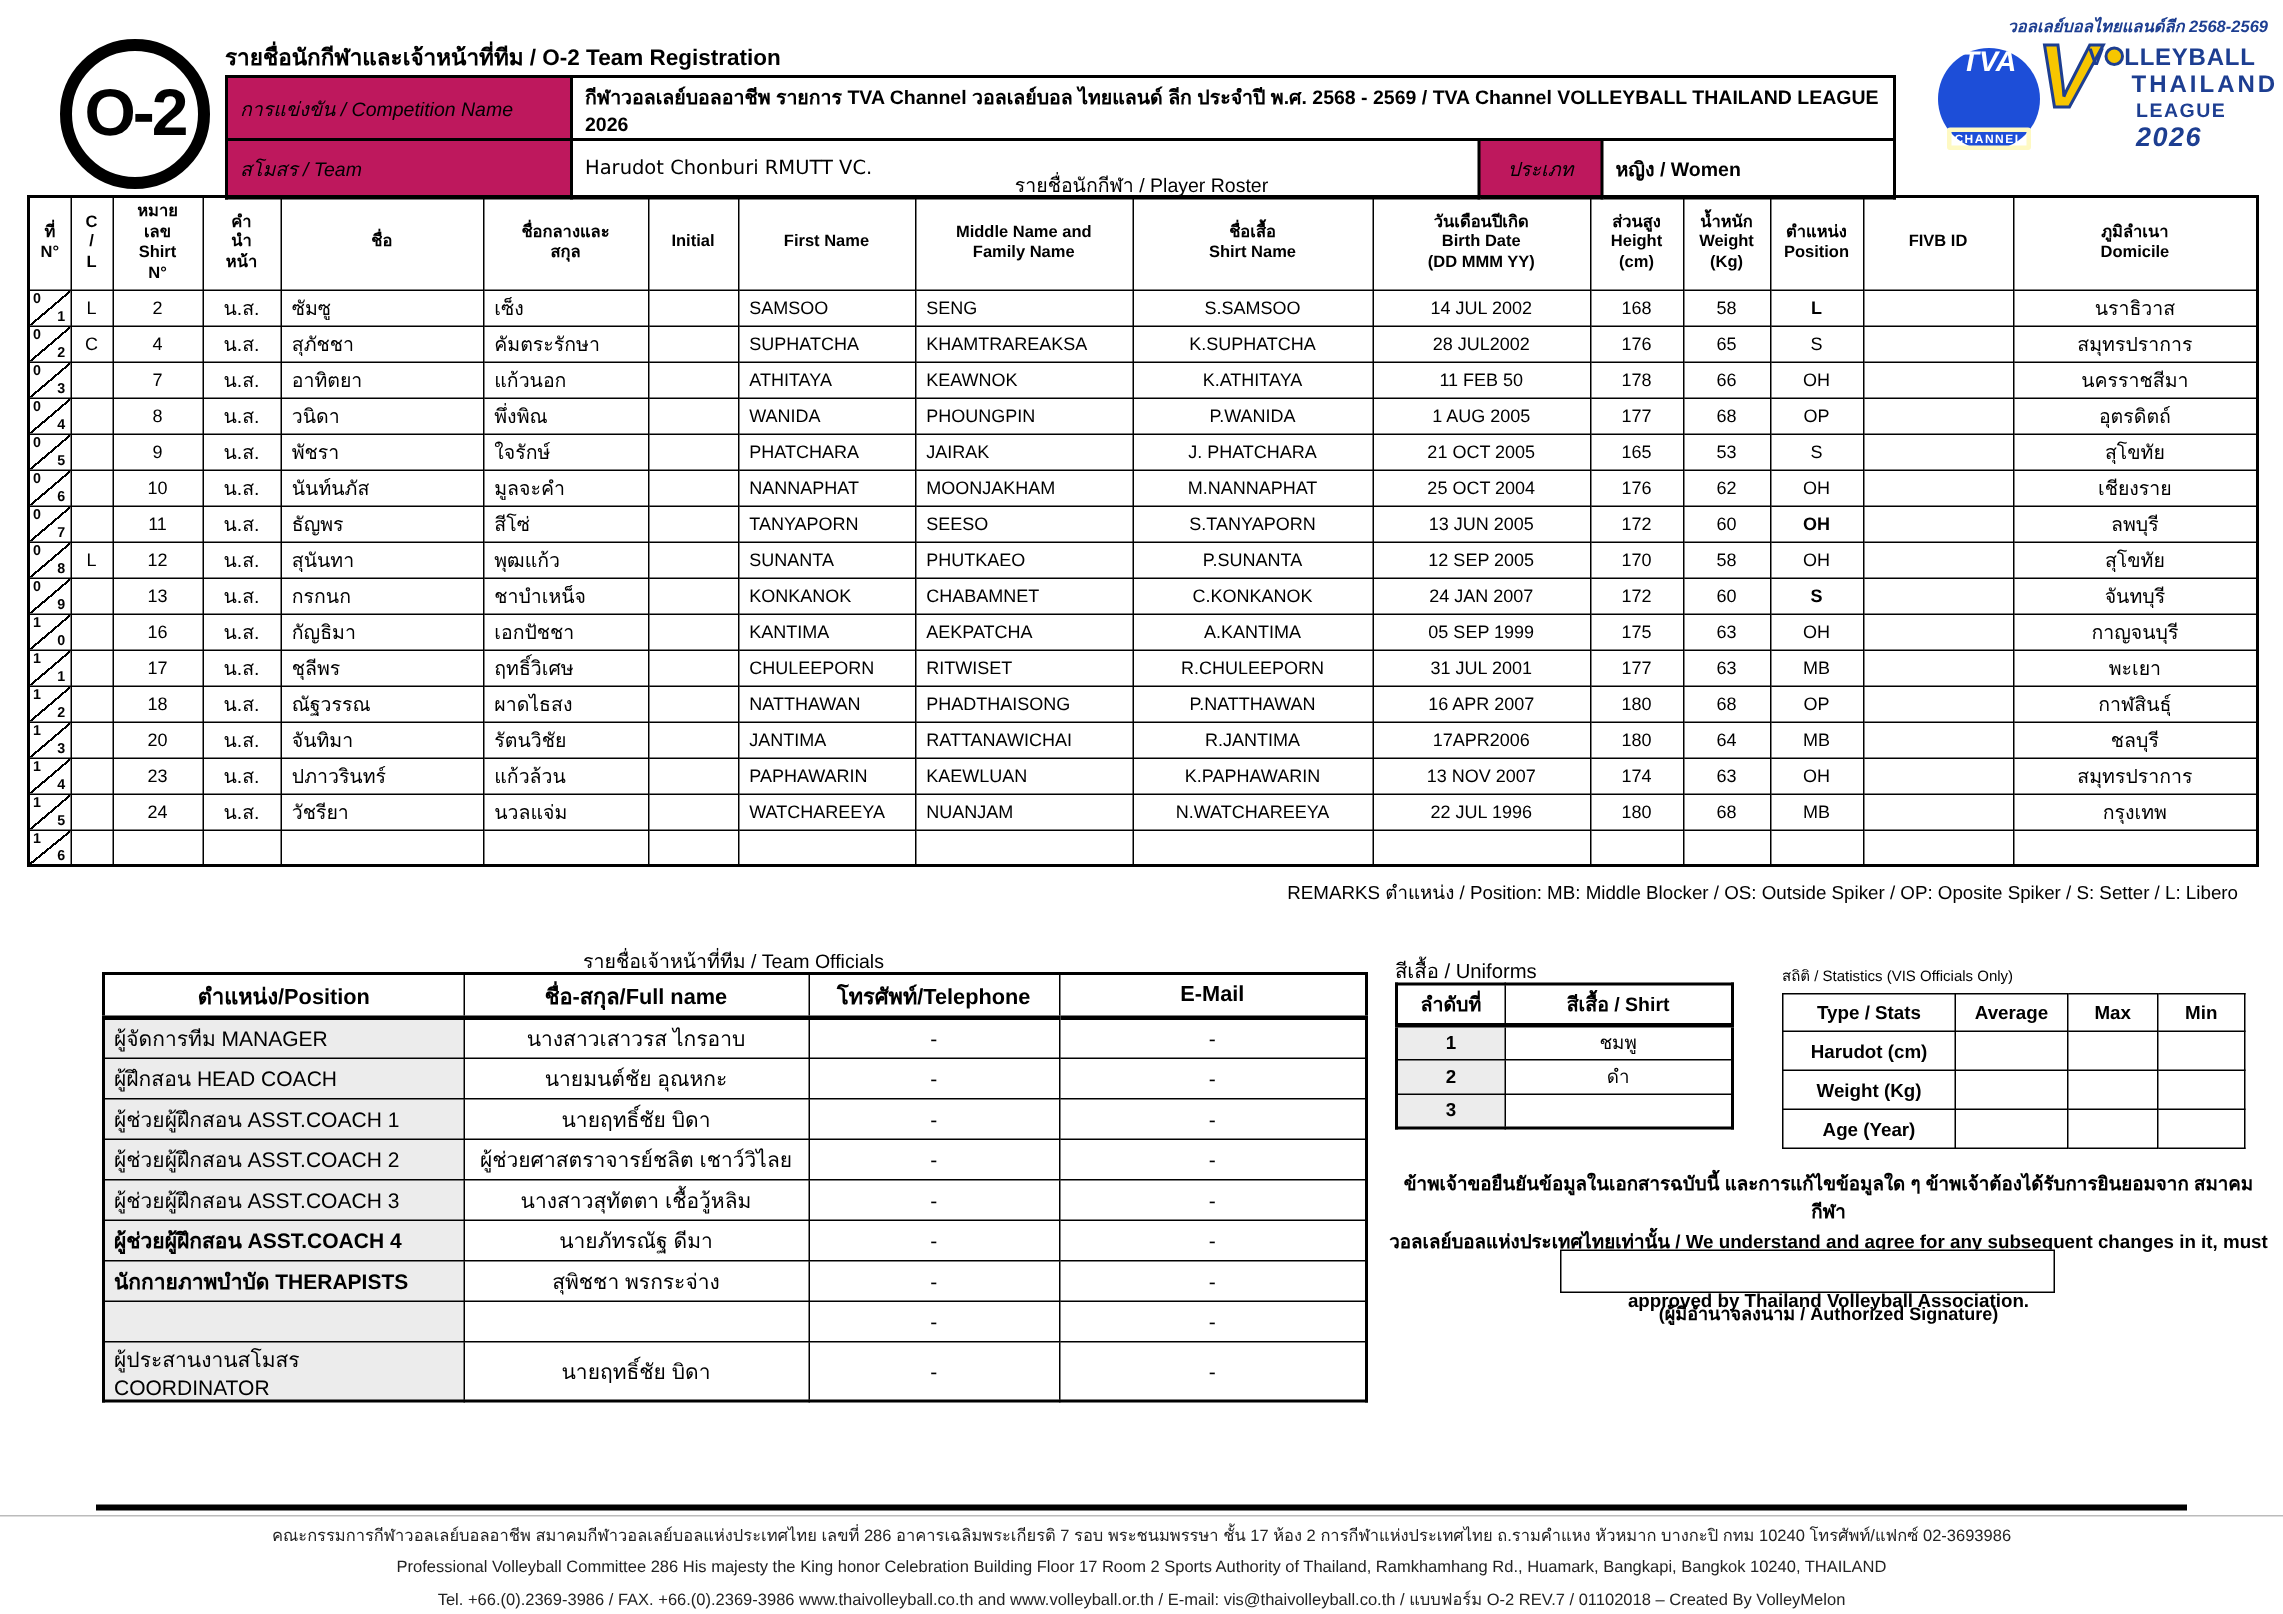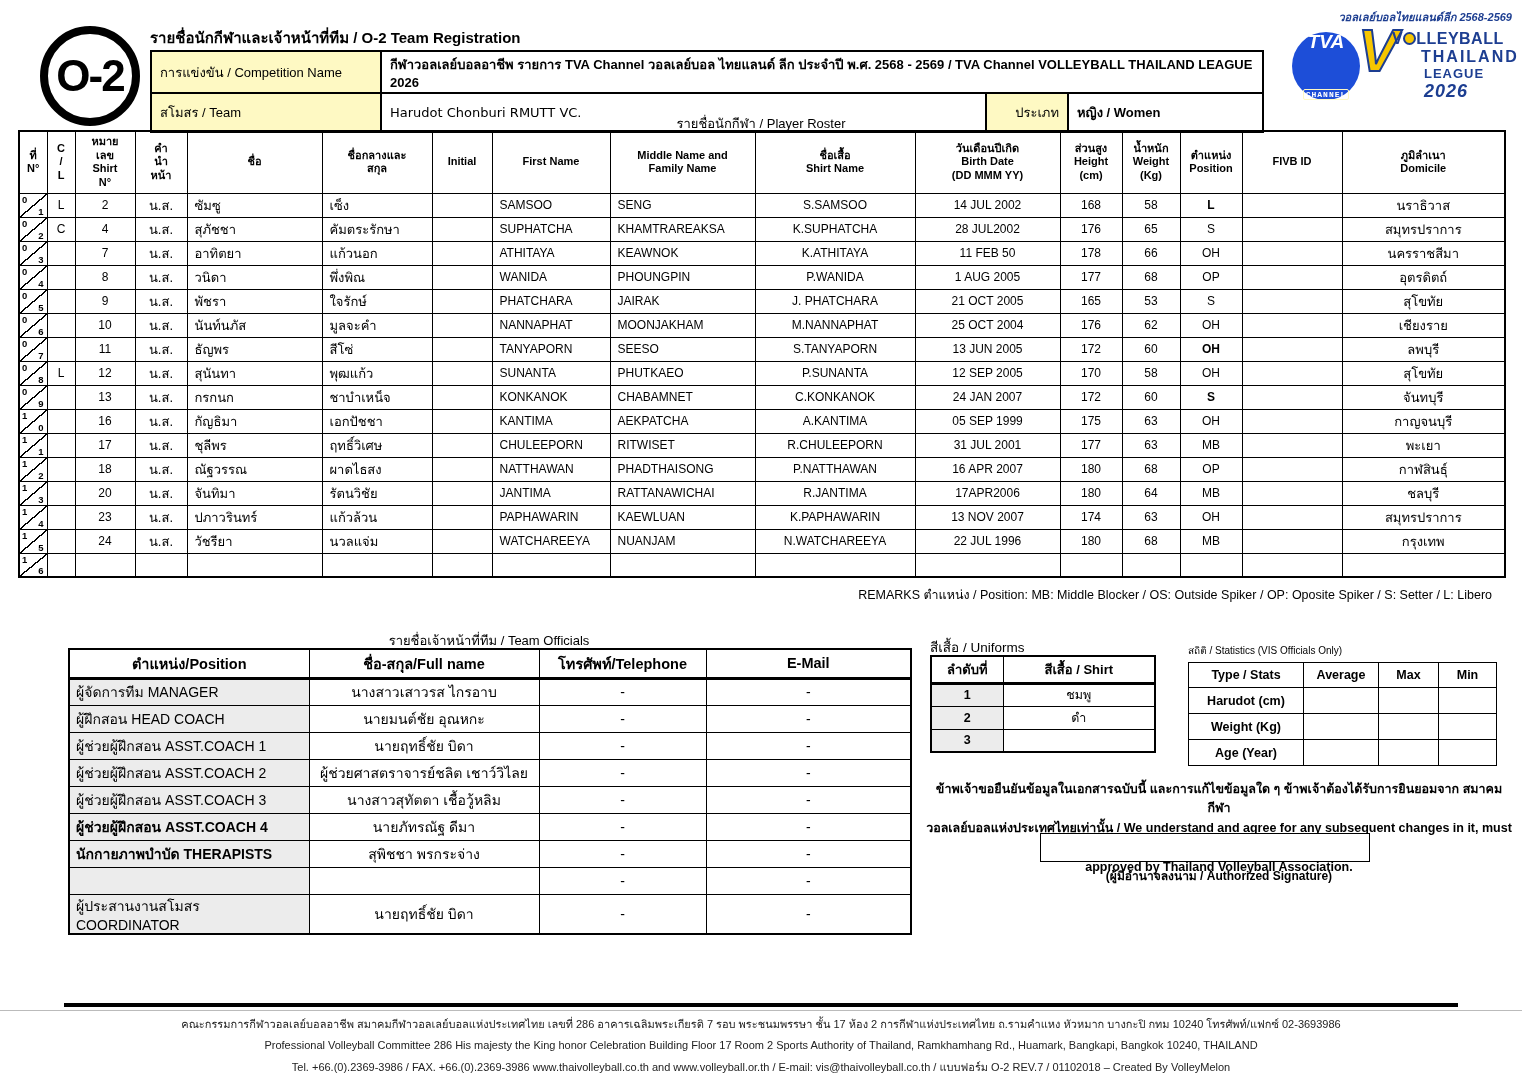--- a/index.html
+++ b/index.html
@@ -6,33 +6,33 @@
   body { background:#888; font-family:"Liberation Sans","DejaVu Sans",sans-serif; color:#000; }
   .page { position:relative; width:1522px; height:1076px; background:#fff; overflow:hidden; }
 
   
   .badge { position:absolute; left:40px; top:26px; width:100px; height:100px; border:8px solid #000;
            border-radius:50%; display:flex; align-items:center; justify-content:center;
            font-size:44px; font-weight:bold; letter-spacing:-2px; }
   .doc-title { position:absolute; left:150px; top:26px; font-size:15px; font-weight:bold; }
   table.head-tbl { position:absolute; left:150px; top:50px; width:1112px; border-collapse:collapse; table-layout:fixed; }
   table.head-tbl td { border:2px solid #000; height:39px; font-size:13px; padding:2px 8px; vertical-align:middle; }
-  td.lbl { background:#fef9c3; }
+  td.lbl { background:#be185d;font-style:italic; }
   td.comp-val { font-weight:bold; font-size:13.5px; }
   td.team-val { font-size:17px; font-family:"DejaVu Sans","Liberation Sans",sans-serif; }
   td.cat-val { font-weight:bold; font-size:14px; }
 
   
   .logo { position:absolute; left:1292px; top:8px; width:220px; height:118px; }
   .logo-top { font-size:11px; font-weight:bold; font-style:italic; text-align:right; }
   .logo-body { display:flex; align-items:center; margin-top:4px; }
   .tva-circle { width:68px; height:68px; border-radius:50%; display:flex; flex-direction:column;
                 align-items:center; justify-content:center; color:#fff; flex:0 0 auto; }
   .tva-main { font-size:19px; font-weight:bold; font-style:italic; line-height:1; }
-  .tva-sub  { font-size:8px; font-weight:bold; letter-spacing:1px; border:1px solid #fef9c3; padding:0 2px; border-radius:2px; margin-top:2px;font-family:Liberation Mono, monospace;}
+  .tva-sub  { font-size:8px; font-weight:bold; letter-spacing:1px; border:3px solid #fef9c3; padding:0 2px; border-radius:2px; margin-top:2px;}
   .logo-right { position:relative; margin-left:4px; flex:1; }
   .v-mark { position:absolute; left:-6px; top:-14px; font-size:60px; font-weight:bold; font-style:italic;
             -webkit-text-stroke:2px #1d3e91; z-index:0; }
   .logo-lines { position:relative; z-index:1; padding-left:28px; }
   .ll1 { font-size:16px; font-weight:bold; letter-spacing:0.5px; }
   .ll2 { font-size:16px; font-weight:bold; letter-spacing:2px;margin-left:29px; }
   .ll3 { font-size:13px; font-weight:bold; letter-spacing:1px;margin-left:32px; }
   .ll3 .year { font-size:18px; font-style:italic; }
   .vb-dot { display:inline-block; width:13px; height:13px; border-radius:50%; border:2px solid #1d3e91; vertical-align:-1px; }
 
@@ -103,21 +103,21 @@
         <col style="width:195px">
       </colgroup>
     <tbody>
         <tr>
       <td class="lbl">การแข่งขัน / Competition Name</td>
       <td class="comp-val" colspan="3">กีฬาวอลเลย์บอลอาชีพ รายการ TVA Channel วอลเลย์บอล ไทยแลนด์ ลีก ประจำปี พ.ศ. 2568 - 2569 /  TVA Channel VOLLEYBALL THAILAND LEAGUE 2026</td>
     </tr>
     <tr>
       <td class="lbl">สโมสร / Team</td>
       <td class="team-val">Harudot Chonburi RMUTT VC.</td>
-      <td class="lbl" style="text-align:right">ประเภท</td>
+      <td class="lbl" style="text-align:center">ประเภท</td>
       <td class="cat-val">หญิง / Women</td>
     </tr>
   </tbody>
     </table>
 
   <div class="logo">
     <div class="logo-top" id="logo-top" style="color: rgb(29, 62, 145);">วอลเลย์บอลไทยแลนด์ลีก 2568-2569</div>
     <div class="logo-body">
       <div class="tva-circle" id="tva-circle" style="background: #1d4ed8; justify-content: space-between;">
         <div class="tva-main">TVA</div>

